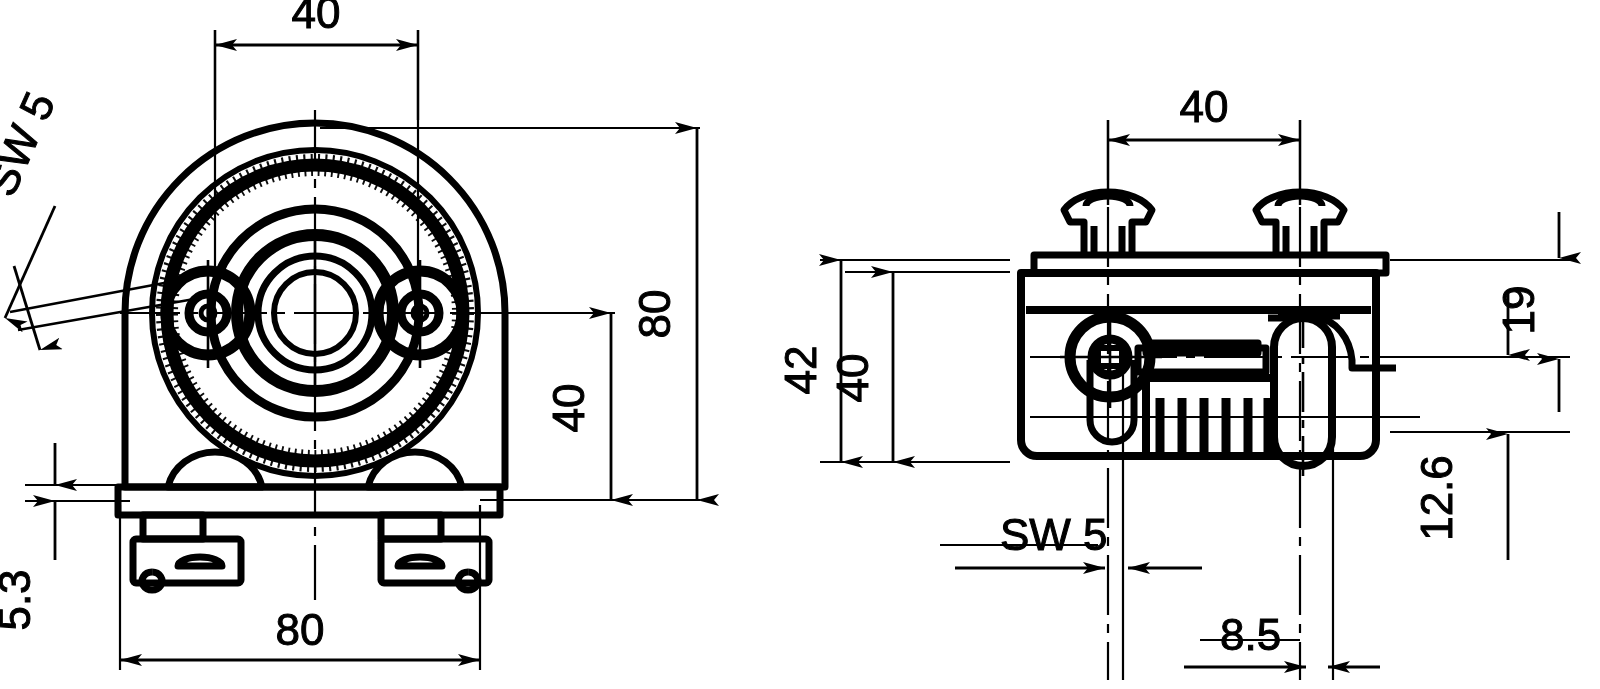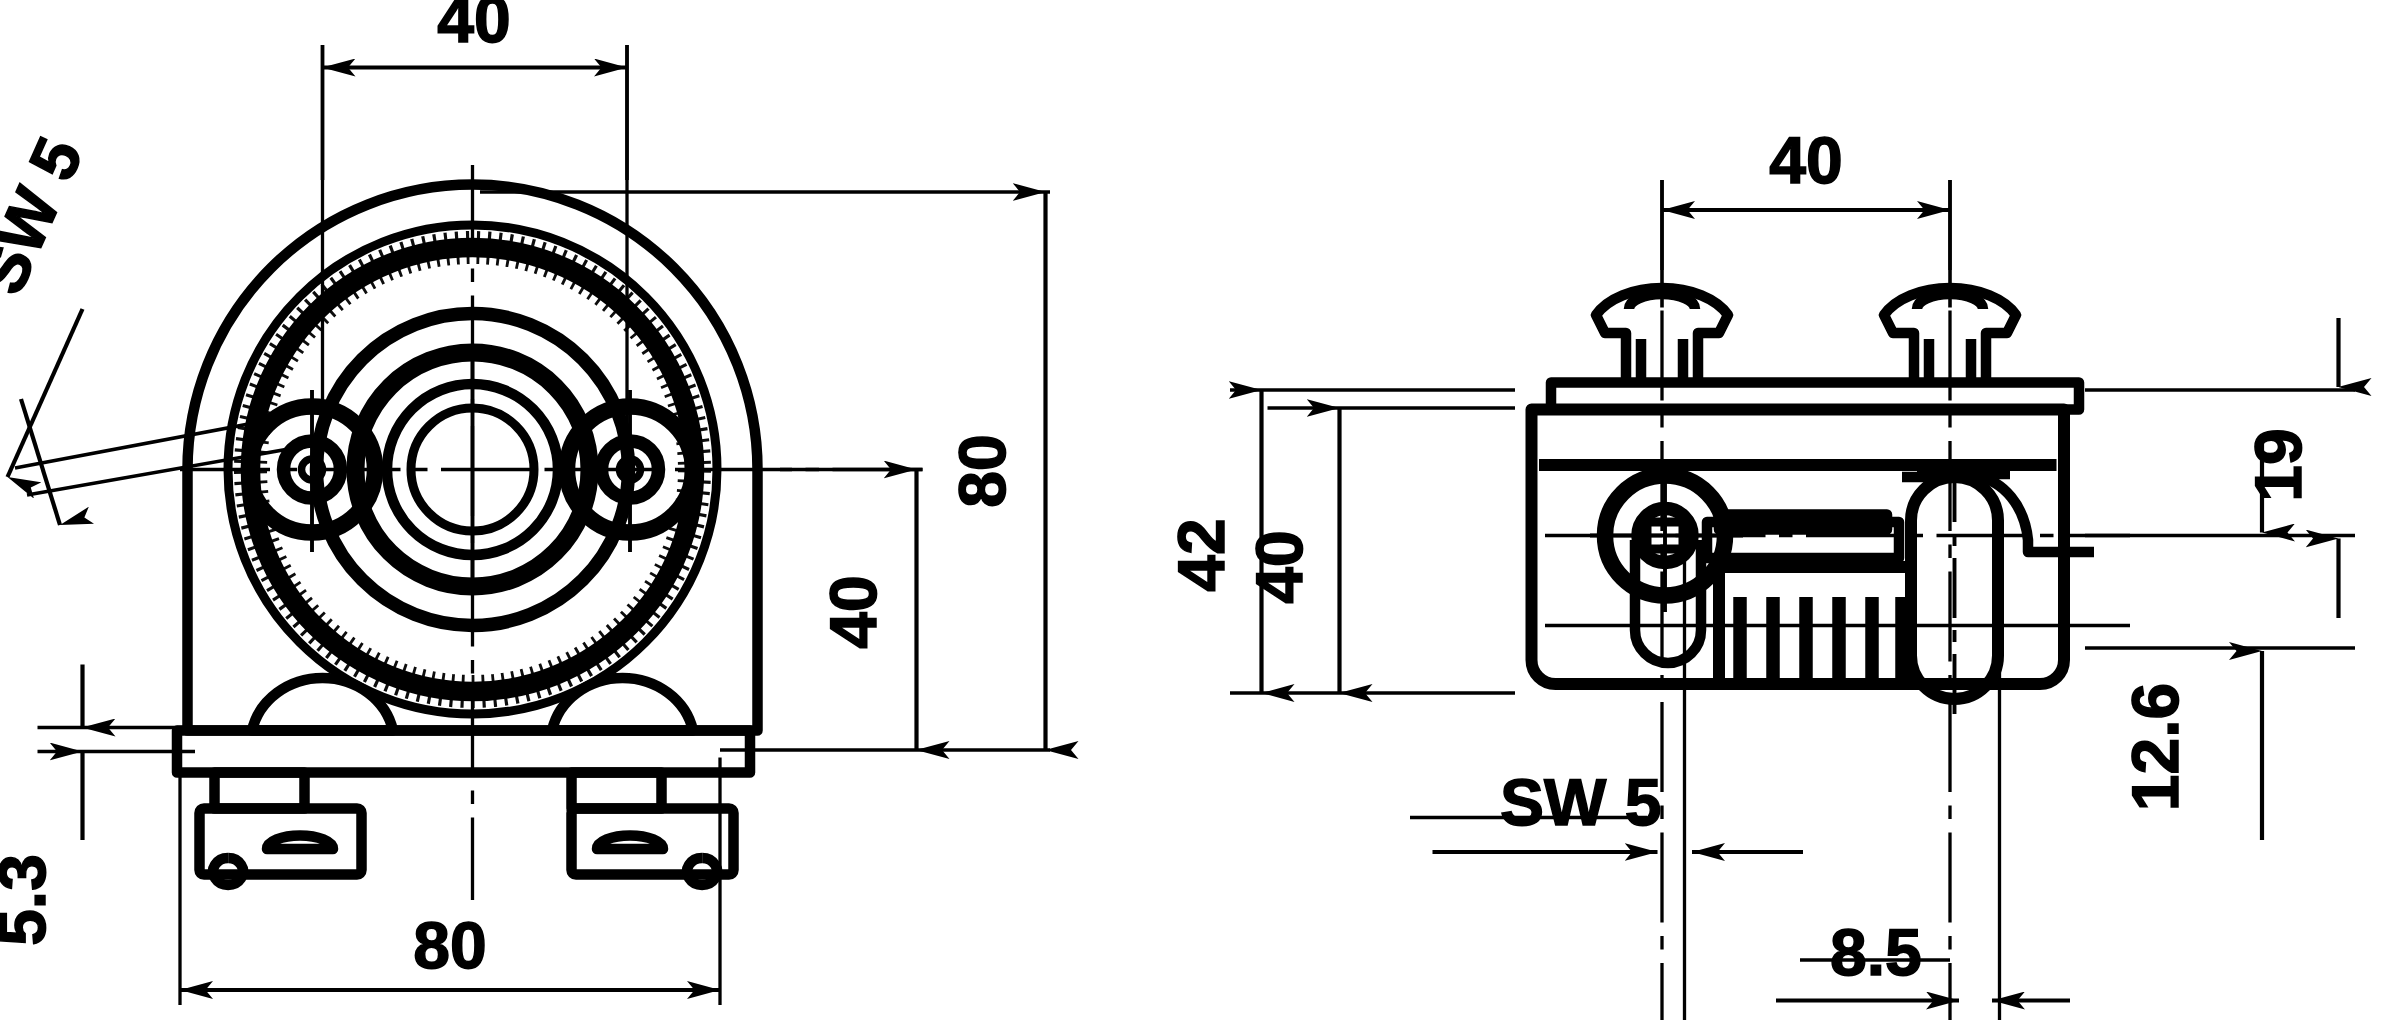--- a/index.html
+++ b/index.html
@@ -1,17 +1,17 @@
 <!DOCTYPE html>
 <html><head>
 <meta charset="utf-8">
 <style>
   html,body{margin:0;padding:0;background:#ffffff;}
   body{width:1600px;height:689px;font-family:"Liberation Sans",sans-serif;overflow:hidden;}
-  #stage{position:relative;width:1364px;height:689px;background:#fff;font-weight:bold;}
+  #stage{position:relative;width:1364px;height:689px;background:#fff;}
   svg{display:block;}
   .dimtxt{font-family:"Liberation Sans",sans-serif;font-size:44px;fill:#000;}
 </style>
 </head>
 <body>
 
 <div id="stage">
 <svg width="1600" height="689" viewBox="0 0 1600 689" xmlns="http://www.w3.org/2000/svg">
 
   <defs>

